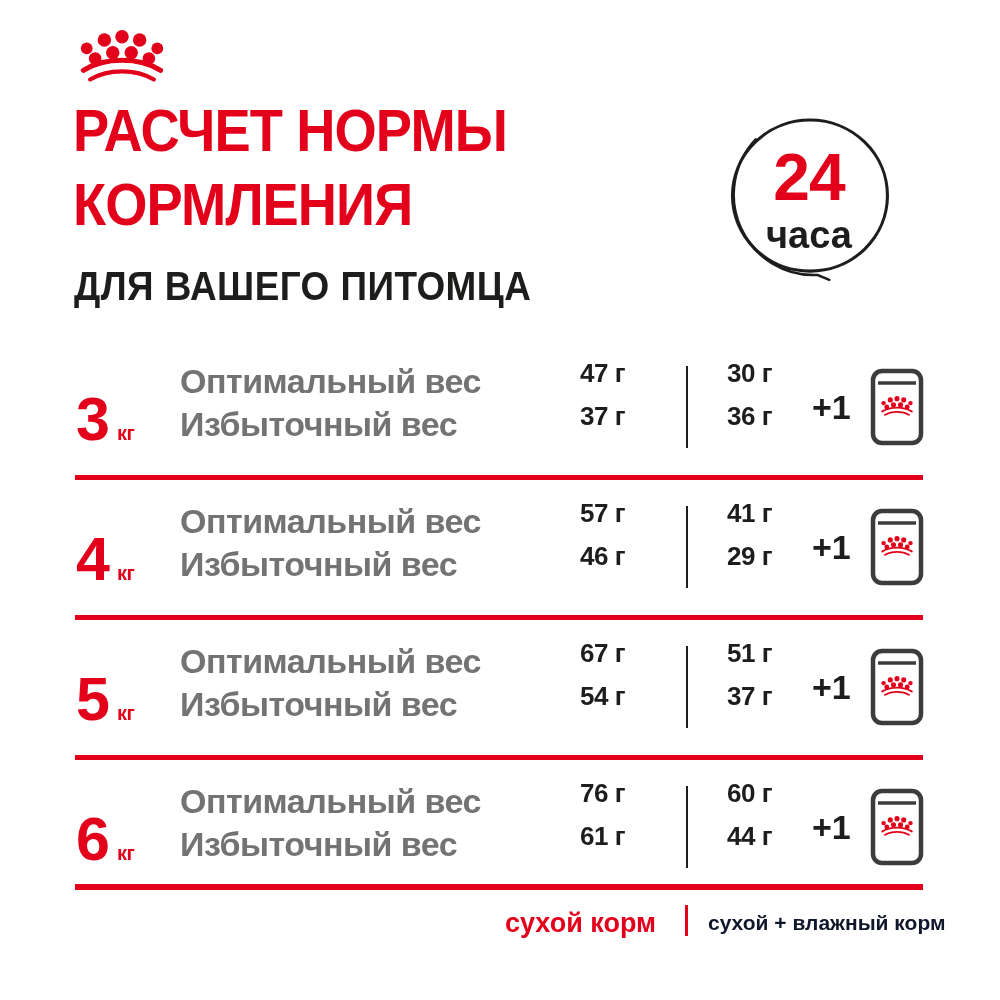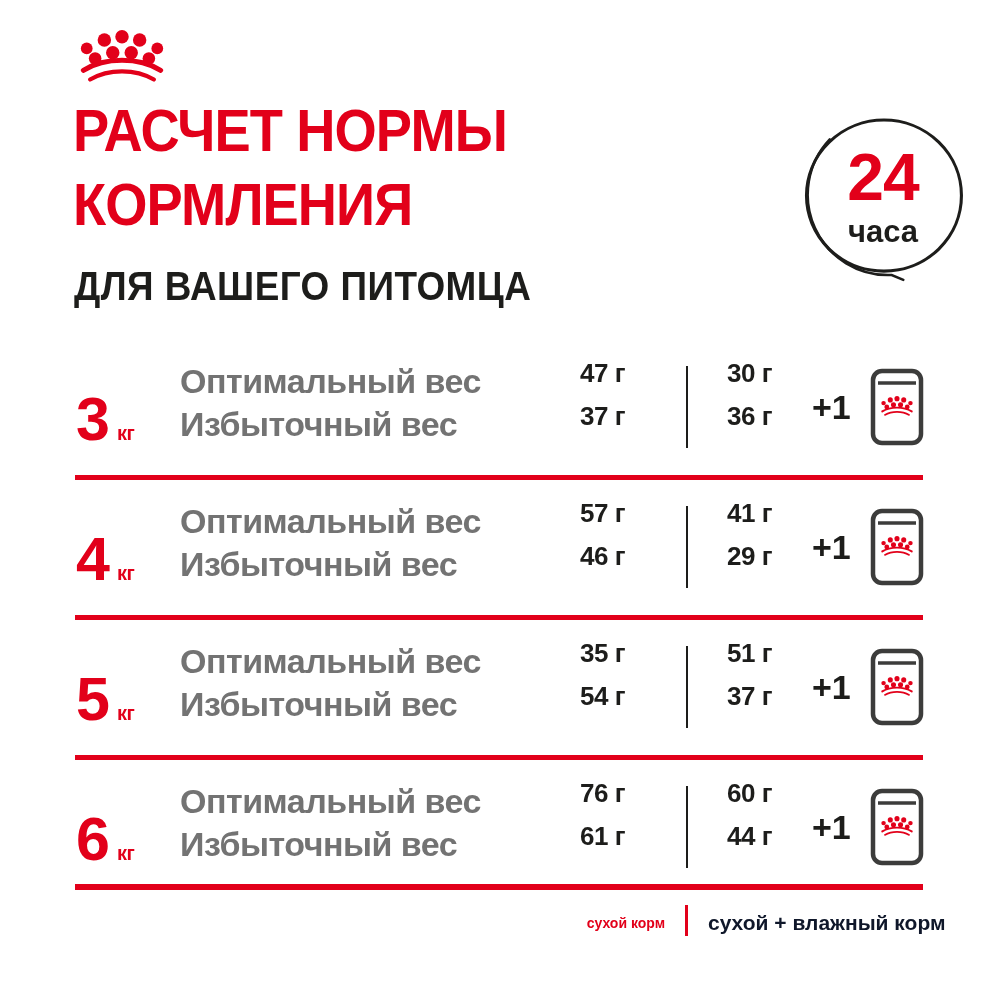--- a/index.html
+++ b/index.html
@@ -14,26 +14,26 @@
 
   
   .title-line{left:73px;font-weight:bold;color:#e2001a;font-size:59px;line-height:1;
     letter-spacing:-1px;transform:scaleX(.92);transform-origin:left top;white-space:nowrap;}
   .title-1{top:102px;}
   .title-2{top:176px;}
   .subtitle{left:74px;top:266px;font-weight:bold;color:#1d1d1b;font-size:41px;line-height:1;
     letter-spacing:.5px;transform:scaleX(.90);transform-origin:left top;white-space:nowrap;}
 
   
-  .badge{left:791px;top:108px;width:184px;height:182px;}
+  .badge{left:717px;top:108px;width:184px;height:182px;}
   .badge svg{position:absolute;left:0;top:0;width:100%;height:100%;}
   .badge-num{position:absolute;left:0;top:36px;width:100%;text-align:center;
     font-size:66px;font-weight:bold;color:#e2001a;line-height:1;letter-spacing:-1px;}
   .badge-unit{position:absolute;left:0;top:108px;width:100%;text-align:center;
-    font-size:31px;font-weight:bold;color:#1d1d1b;line-height:1;}
+    font-size:38px;font-weight:bold;color:#1d1d1b;line-height:1;}
 
   
   .row{position:absolute;left:0;width:1000px;height:116px;}
   .wcol{position:absolute;left:76px;top:40px;display:flex;align-items:baseline;color:#e2001a;white-space:nowrap;}
   .wnum{font-size:61px;font-weight:bold;line-height:1;}
   .wunit{font-size:20px;font-weight:bold;margin-left:7px;line-height:1;letter-spacing:-.5px;}
   .labels{position:absolute;left:180px;top:11px;font-size:34px;font-weight:bold;
     line-height:43px;letter-spacing:-.5px;color:#737373;white-space:nowrap;}
   .vals{position:absolute;top:3px;font-size:26px;font-weight:bold;line-height:43px;
     letter-spacing:-.5px;color:#1d1d1b;white-space:nowrap;}
@@ -45,22 +45,22 @@
   .pouch{position:absolute;left:870px;top:19px;width:54px;height:78px;}
   .pouch rect{fill:#fff;stroke:#3c3c3b;stroke-width:4.5;}
   .pouch line{stroke:#3c3c3b;stroke-width:3.5;}
   .crown-red{color:#e2001a;}
 
   
   .hr{position:absolute;left:75px;width:848px;height:5px;background:#e2001a;}
   .hr.thick{height:6px;}
 
   
-  .legend-dry{left:75px;top:910px;width:590px;text-align:right;
-    font-size:14px;font-weight:bold;color:#e2001a;line-height:26px;}
+  .legend-dry{left:66px;top:910px;width:590px;text-align:right;
+    font-size:27px;font-weight:bold;color:#e2001a;line-height:26px;}
   .legend-sep{left:685px;top:905px;width:3px;height:31px;background:#e2001a;}
   .legend-mixed{left:708px;top:910px;font-size:21px;font-weight:bold;color:#0f172a;line-height:26px;}
 </style>
 </head>
 <body>
 
 <svg width="0" height="0" style="position:absolute">
   <symbol id="crown" viewBox="0 0 100 66">
     <circle cx="8" cy="24" r="7" fill="currentColor"></circle>
     <circle cx="29" cy="14" r="8" fill="currentColor"></circle>
@@ -152,21 +152,21 @@
   <div class="row" style="top:629px">
     <div class="wcol">
       <span class="wnum">5</span>
       <span class="wunit">кг</span>
     </div>
     <div class="labels">
       <div>Оптимальный вес</div>
       <div>Избыточный вес</div>
     </div>
     <div class="vals dry">
-      <div>35 г</div>
+      <div>67 г</div>
       <div>54 г</div>
     </div>
     <div class="vline"></div>
     <div class="vals mixed">
       <div>51 г</div>
       <div>37 г</div>
     </div>
     <div class="plus">+1</div>
     <svg class="pouch" viewBox="0 0 54 78">
       <rect x="3" y="3" width="48" height="72" rx="9"></rect>

